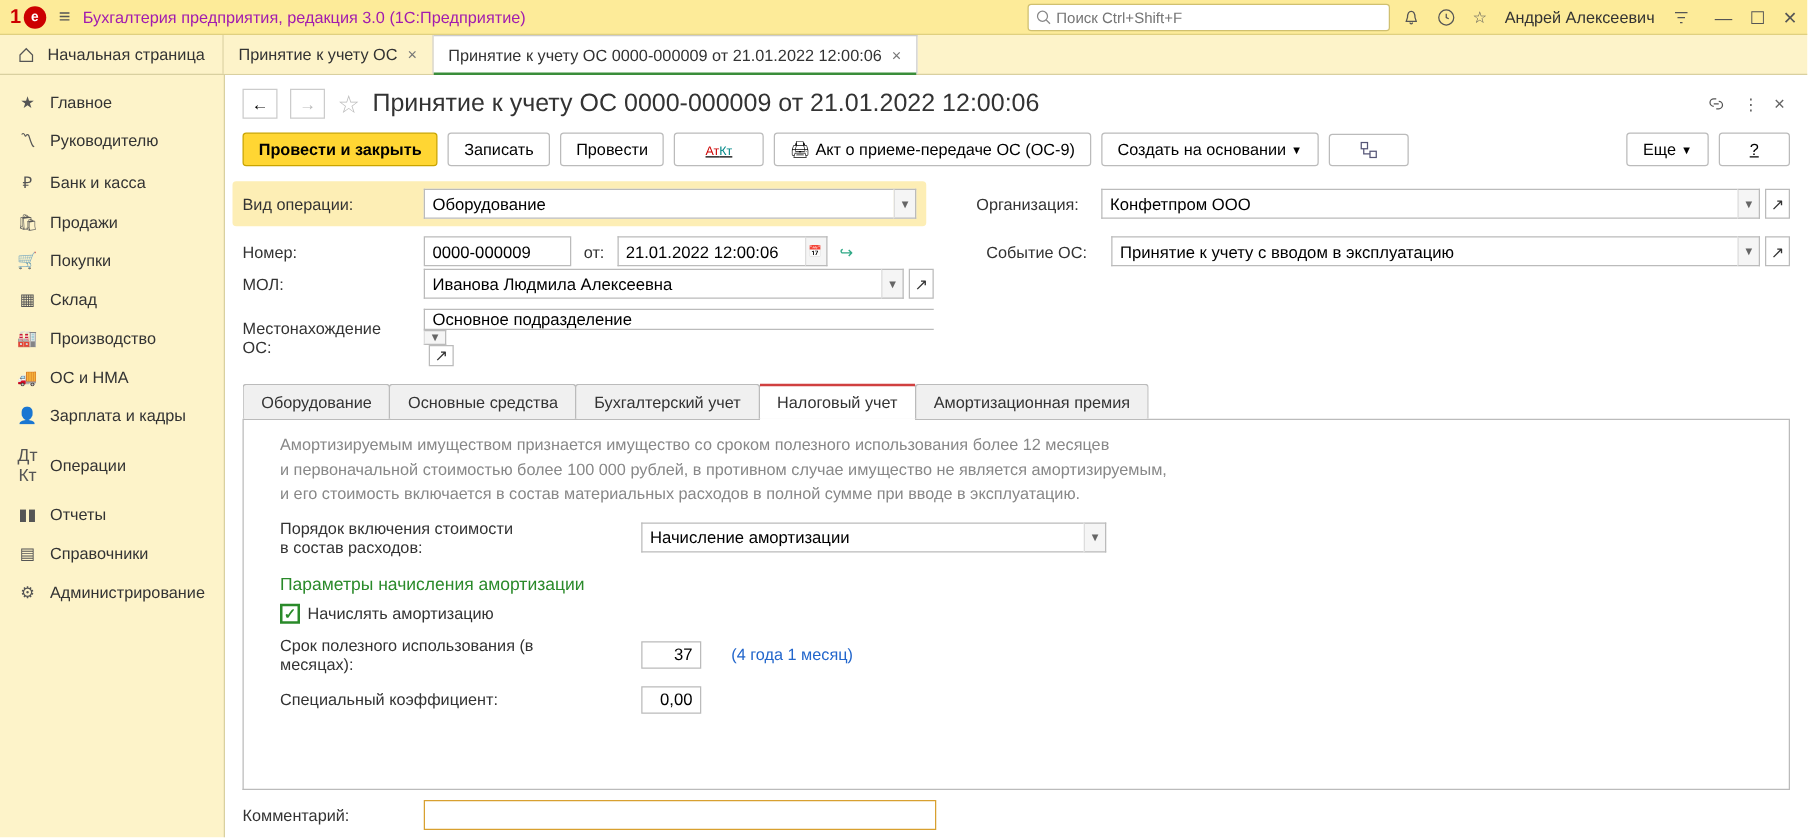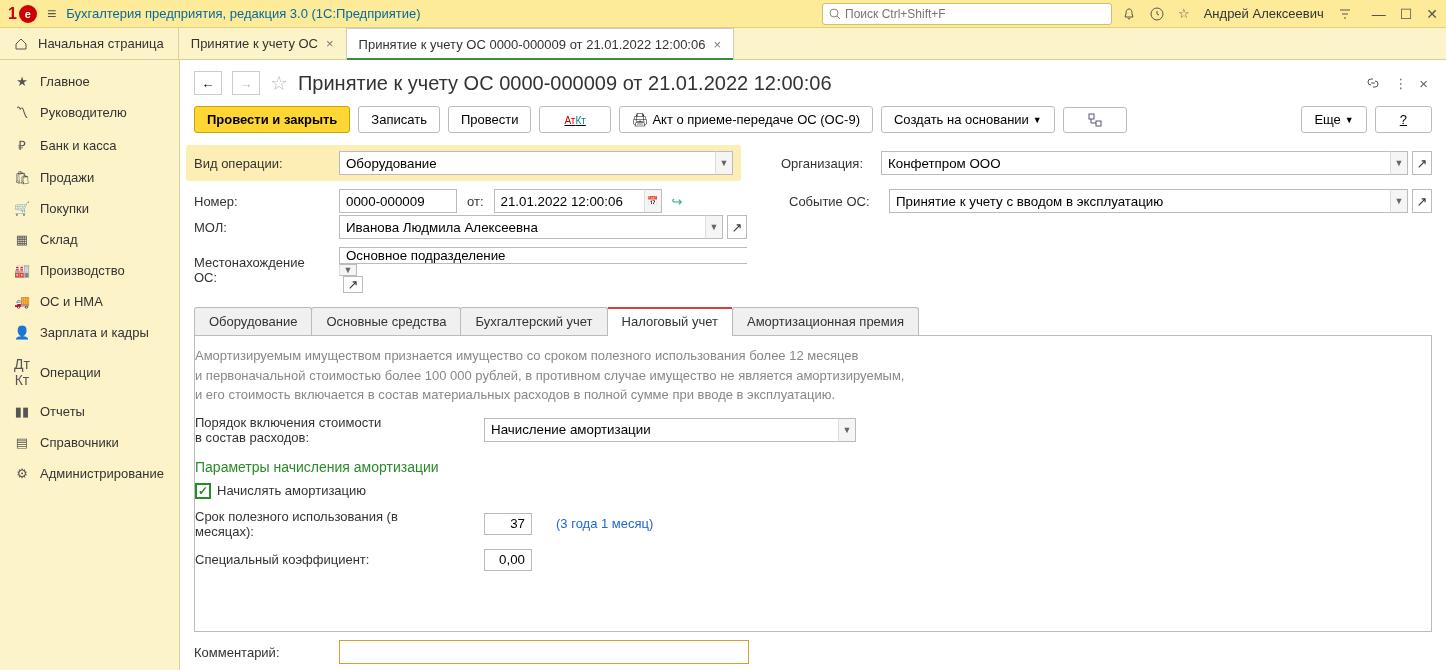--- a/index.html
+++ b/index.html
@@ -3,21 +3,21 @@
 <meta charset="utf-8">
 <style>
 * { box-sizing: border-box; margin: 0; padding: 0; }
 body { font-family: Arial, sans-serif; font-size: 13px; color: #333; background: #fff; width: 1446px; height: 670px; overflow: hidden; }
 
 
 .titlebar { height: 28px; background: #fdeb99; display: flex; align-items: center; padding: 0 8px; gap: 10px; border-bottom: 1px solid #e0d080; }
 .logo-1c { color: #cc0000; font-weight: bold; font-size: 16px; display: flex; align-items: center; gap: 2px; }
 .logo-1c .e { background: #cc0000; color: #fff; border-radius: 50%; width: 18px; height: 18px; display: inline-flex; align-items: center; justify-content: center; font-size: 11px; }
 .burger { cursor: pointer; font-size: 16px; color: #555; }
-.title-text { flex: 0 0 auto; color: #0369a1; }
+.title-text { flex: 0 0 auto; color: #a21caf; }
 .title-spacer { flex: 1; }
 .search-box { display: flex; align-items: center; border: 1px solid #d0c070; background: #fff; border-radius: 3px; height: 22px; width: 290px; padding: 0 6px; gap: 4px; }
 .search-box input { border: none; outline: none; flex: 1; font-size: 12px; background: transparent; }
 .title-icons { display: flex; gap: 14px; align-items: center; color: #555; }
 .title-icons span, .title-icons svg { cursor: pointer; }
 .username { color: #333; }
 .win-btns { display: flex; gap: 14px; margin-left: 10px; color: #555; }
 .win-btns span { cursor: pointer; font-size: 14px; }
 
 
@@ -71,21 +71,21 @@
 
 .num-input{border:1px solid #bbb;height:22px;text-align:right;padding:0 6px;}
 
 
 .inner-tabs { display: flex; border-bottom: 1px solid #bbb; margin-top: 6px; }
 .itab { padding: 6px 14px; border: 1px solid #bbb; border-bottom: none; background: #f0f0f0; margin-right: -1px; cursor: pointer; color: #333; border-radius: 3px 3px 0 0; }
 .itab.active { background: #fff; position: relative; }
 .itab.active::after { content:""; position:absolute; left:0; right:0; bottom:-1px; height:1px; background:#fff;}
 .itab.active.redline::before{content:"";position:absolute;left:0;right:0;top:-1px;height:2px;background:#d04040;}
 
-.tab-body { border: 1px solid #bbb; border-top: none; padding: 10px 0; flex:1; display:flex; flex-direction:column; overflow:auto;}
+.tab-body { border: 1px solid #bbb; border-top: none; padding: 10px 29px; flex:1; display:flex; flex-direction:column; overflow:auto;}
 .hint-text { color: #888; line-height: 1.5; margin-bottom: 10px; }
 .section-title { color: #2a8a2a; margin: 4px 0 8px 0; font-size:14px;}
 .chk-row { display:flex; align-items:center; gap:6px; margin-bottom:10px;}
 .chk { width:16px; height:16px; border:2px solid #2a8a2a; display:inline-flex; align-items:center; justify-content:center; color:#2a8a2a; font-size:12px; font-weight:bold;}
 .blue-hint{color:#2266cc;}
 .form-row2{display:flex;align-items:center;gap:24px;margin-bottom:10px;}
 .form-row2 .lbl{width:265px;}
 
 .comment-row{display:flex;align-items:center;gap:10px;margin-top:8px;}
 .comment-row .txt{flex:0 0 410px;border:1px solid #d8a030;}
@@ -343,21 +343,21 @@
       <div class="section-title">Параметры начисления амортизации</div>
 
       <div class="chk-row">
         <span class="chk">✓</span>
         <span>Начислять амортизацию</span>
       </div>
 
       <div class="form-row2">
         <span class="lbl">Срок полезного использования (в месяцах):</span>
         <input class="num-input" style="width: 48px;" value="37">
-        <span class="blue-hint">(3 года 1 месяц)</span>
+        <span class="blue-hint">(4 года 1 месяц)</span>
       </div>
 
       <div class="form-row2">
         <span class="lbl">Специальный коэффициент:</span>
         <input class="num-input" style="width: 48px;" value="0,00">
       </div>
     </div>
 
     <div class="comment-row">
       <span class="label">Комментарий:</span>

